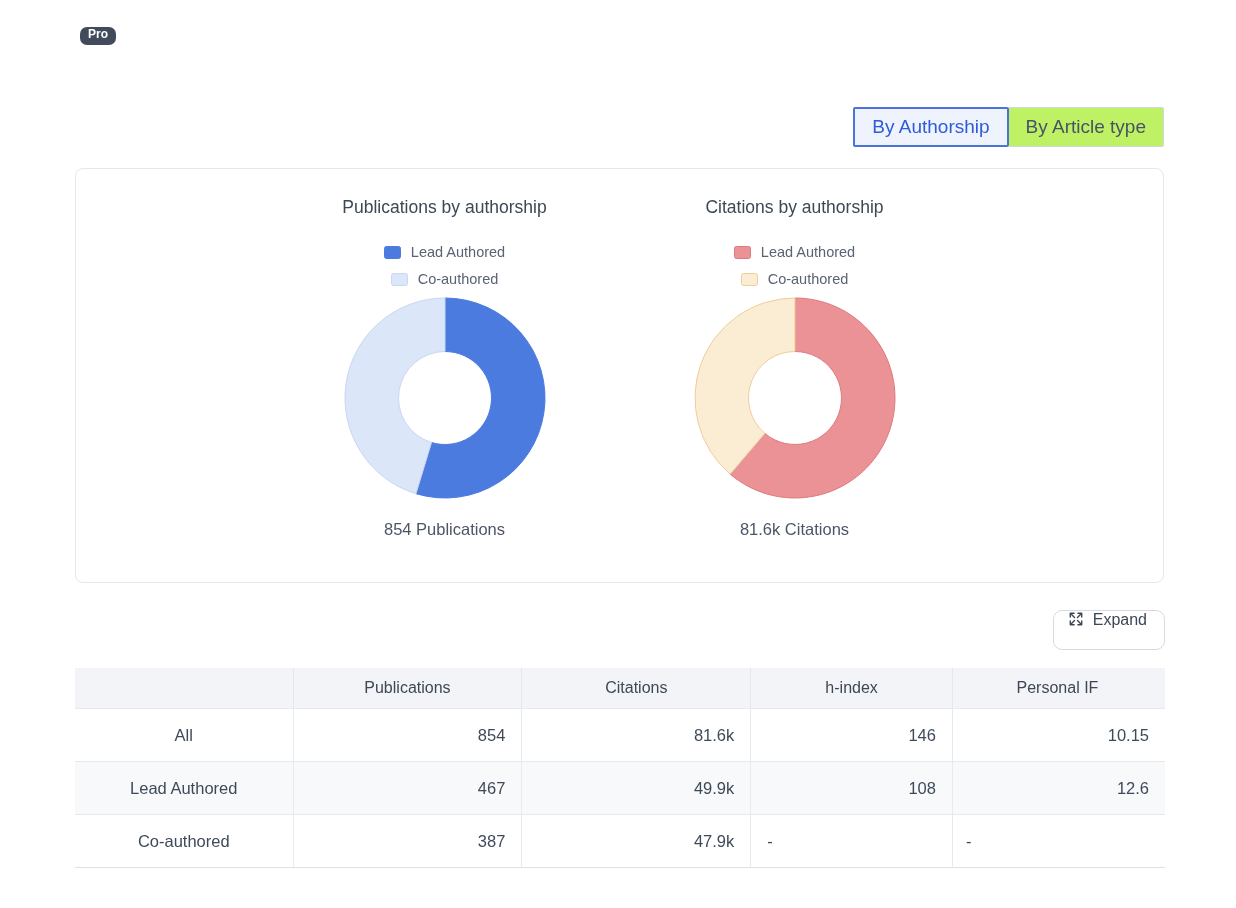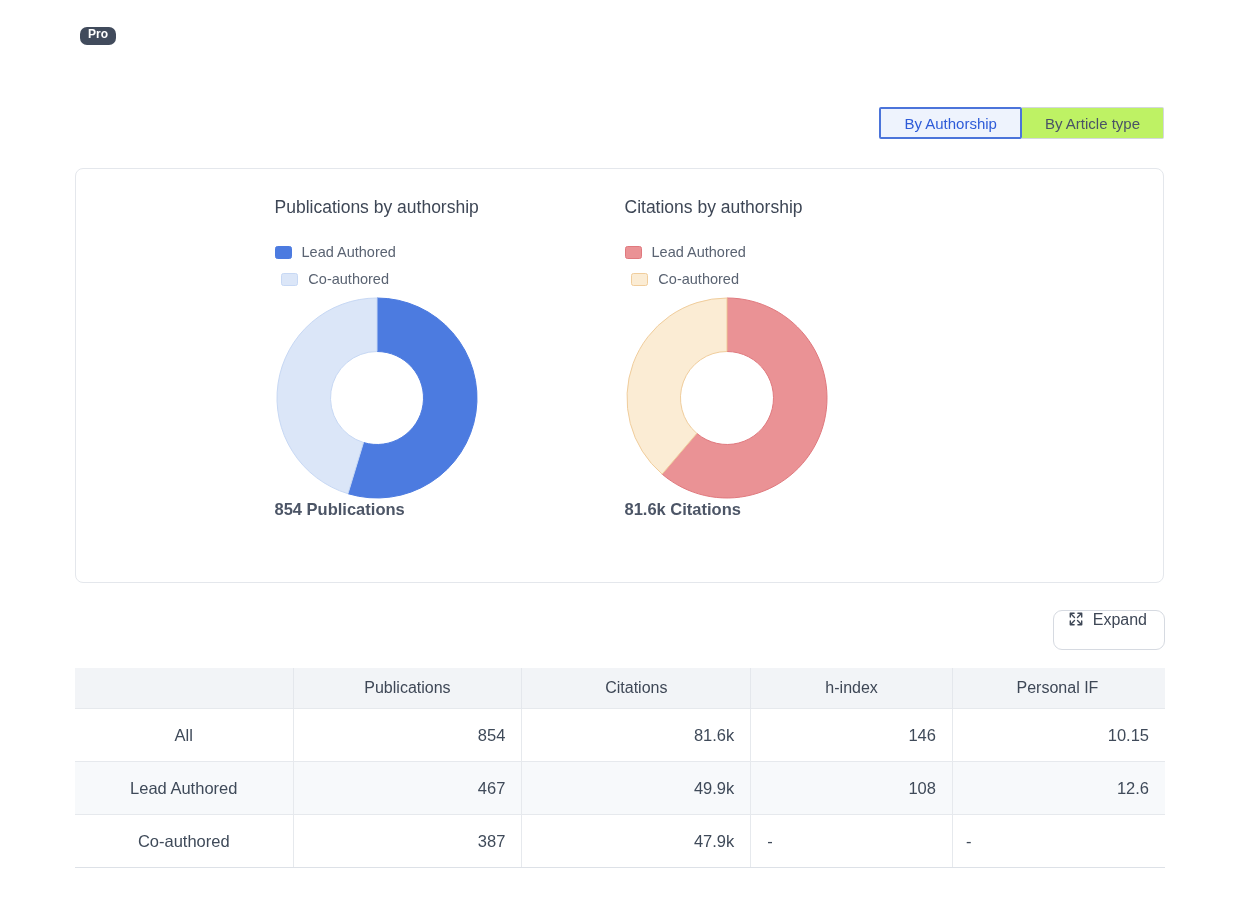--- a/index.html
+++ b/index.html
@@ -9,35 +9,35 @@
     -webkit-font-smoothing:antialiased;
   }
 
   
   .header { position:absolute; left:80px; top:27px; display:flex; align-items:center; gap:14px; }
   .page-title { font-size:21px; font-weight:700; color:#3a4455; letter-spacing:.2px; }
   .pro-badge { background:#414b5c; color:#fff; font-size:12px; font-weight:700; padding:0 8px 4px; border-radius:7px; line-height:1.2; }
 
   
   .tabs { position:absolute; top:107px; right:72px; display:flex; }
-  .tab { box-sizing:border-box; height:32px; display:flex; align-items:center; padding:0 23px; font-size:15px; cursor:pointer; white-space:nowrap; }
+  .tab { box-sizing:border-box; height:40px; display:flex; align-items:center; padding:0 17px; font-size:19px; cursor:pointer; white-space:nowrap; }
   .tab-active { color:#2e5bd8; background:#eef3fd; border:2px solid #4b74da; border-radius:2px; z-index:2; }
   .tab-inactive { color:#4a5366; background:#bef264; border:1px solid #d3d7dd; border-left:none; border-radius:0 2px 2px 0; }
 
   
   .card { position:absolute; left:75px; top:168px; width:1089px; height:415px; box-sizing:border-box; border:1px solid #e4e7ec; border-radius:8px; background:#fff; }
   .charts { display:flex; justify-content:center; gap:10px; padding-top:28px; }
-  .chart { width:340px; display:flex; flex-direction:column; align-items:flex-start; }
+  .chart { width:340px; display:flex; flex-direction:column; align-items:center; }
   .chart-title { font-size:17.5px; font-weight:500; color:#3e4756; }
   .legend { margin-top:26px; display:flex; flex-direction:column; align-items:center; gap:11px; }
   .legend-row { display:flex; align-items:center; gap:10px; cursor:pointer; }
   .legend-marker { width:17px; height:13px; border-radius:2.5px; border:1px solid transparent; box-sizing:border-box; }
   .legend-label { font-size:14.5px; color:#5a6372; }
   .donut { margin-top:9px; display:block; }
-  .chart-total { font-size:16.5px; color:#4c5566;font-weight:bold; }
+  .chart-total { margin-top:20px; font-size:16.5px; color:#4c5566; }
 
   
   .expand-btn { position:absolute; top:610px; right:71px; height:40px; box-sizing:border-box; padding:0 17px 0 14px; background:#fff; border:1px solid #d6dae1; border-radius:9px; display:flex; align-items:flex-start; gap:9px; font-size:16px; color:#3e4756; cursor:pointer; }
 
   
   .table-wrap { position:absolute; left:75px; top:668px; width:1090px; }
   table { width:100%; border-collapse:collapse; table-layout:fixed; }
   col.c0 { width:20%; } col.c1 { width:21%; } col.c2 { width:21%; } col.c3 { width:18.5%; } col.c4 { width:19.5%; }
   th { background:#f2f4f7; font-weight:400; font-size:16px; color:#3e4756; text-align:center; height:40px; padding:0 16px; border-right:1px solid #e4e7ec; }
   td { height:52px; font-size:16.5px; color:#3f4a59; padding:0 16px; border-right:1px solid #e6e9ed; border-top:1px solid #e6e9ed; background:transparent; }

